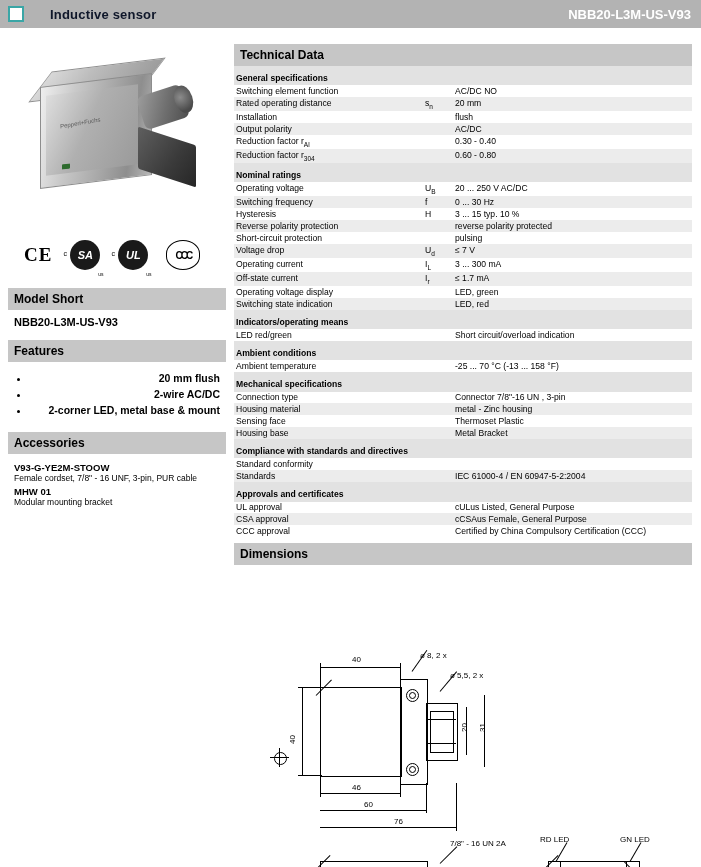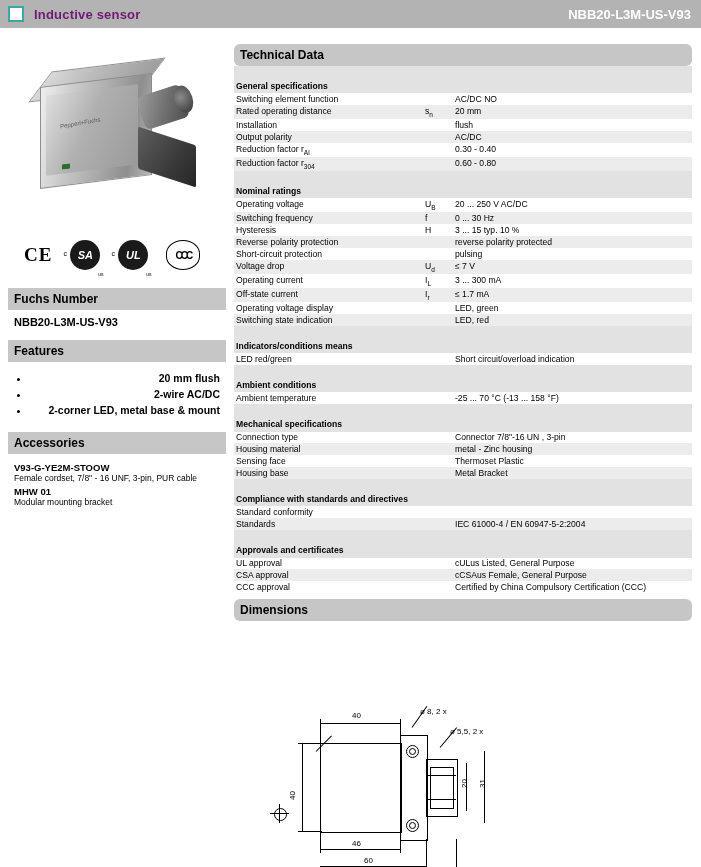--- a/index.html
+++ b/index.html
@@ -32,24 +32,24 @@
     align-items: center;
   }
   .header-icon {
     width: 16px; height: 16px;
     margin-left: 8px;
     border: 2px solid #3aa6a6;
     background: #ffffff;
     box-sizing: border-box;
   }
   .header-title {
-    margin-left: 10px;
+    margin-left: 26px;
     font-size: 13px;
     font-weight: bold;
-    color: #701a75;
+    color: #0f172a;
     letter-spacing: .2px;
   }
   .header-model {
     margin-left: auto;
     margin-right: 10px;
     font-size: 13px;
     font-weight: bold;
     color: #ffffff;
   }
 
@@ -222,36 +222,35 @@
   .right-col {
     position: absolute;
     left: 234px; top: 44px;
     width: 458px;
   }
   .rbar {
     background: #c6c6c6;
     font-weight: bold;
     font-size: 12px;
     padding: 4px 6px;
-    border-radius: 6px;
   }
   table.tech {
     width: 100%;
     border-collapse: collapse;
     font-size: 8.6px;
   }
   table.tech td {
     padding: 0.6px 2px;
     vertical-align: top;
     line-height: 1.25;
   }
   tr.group td {
     font-weight: bold;
     background: #e2e2e2;
-    padding-top: 15px;
+    padding-top: 7px;
     padding-bottom: 1.5px;
   }
   tr.alt td { background: #ececec; }
   td.c1 { width: 185px; padding-left: 12px; }
   td.c2 { width: 26px; }
   td.c3 { }
   .sub { font-size: 6.5px; vertical-align: sub; }
 
   
   .dims-wrap {
@@ -302,21 +301,21 @@
         <span class="sub">us</span>
       </div>
       <div class="round-mark">
         <span>UL</span>
         <span class="pre">c</span>
         <span class="sub">us</span>
       </div>
       <div class="ccc-mark">CCC</div>
     </div>
 
-    <div class="section-bar">Fuchs Number</div>
+    <div class="section-bar">Model Short</div>
     <div class="section-body">
       <div class="model-number-value">NBB20-L3M-US-V93</div>
     </div>
 
     <div class="section-bar">Features</div>
     <div class="section-body">
       <ul class="features">
         <li>20 mm flush</li>
         <li>2-wire AC/DC</li>
         <li>2-corner LED, metal base &amp; mount</li>
@@ -421,21 +420,21 @@
           <td class="c2"></td>
           <td class="c3">LED, green</td>
         </tr>
         <tr class="alt">
           <td class="c1">Switching state indication</td>
           <td class="c2"></td>
           <td class="c3">LED, red</td>
         </tr>
 
         <tr class="group">
-            <td colspan="3">Indicators/conditions means</td>
+            <td colspan="3">Indicators/operating means</td>
           </tr>
         <tr>
           <td class="c1">LED red/green</td>
           <td class="c2"></td>
           <td class="c3">Short circuit/overload indication</td>
         </tr>
 
         <tr class="group">
             <td colspan="3">Ambient conditions</td>
           </tr>

